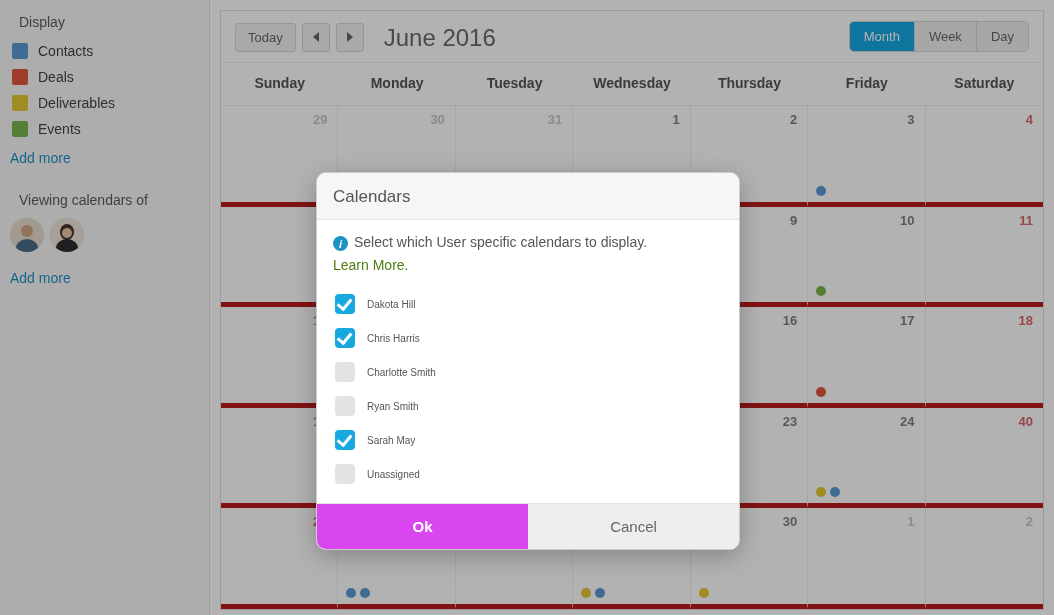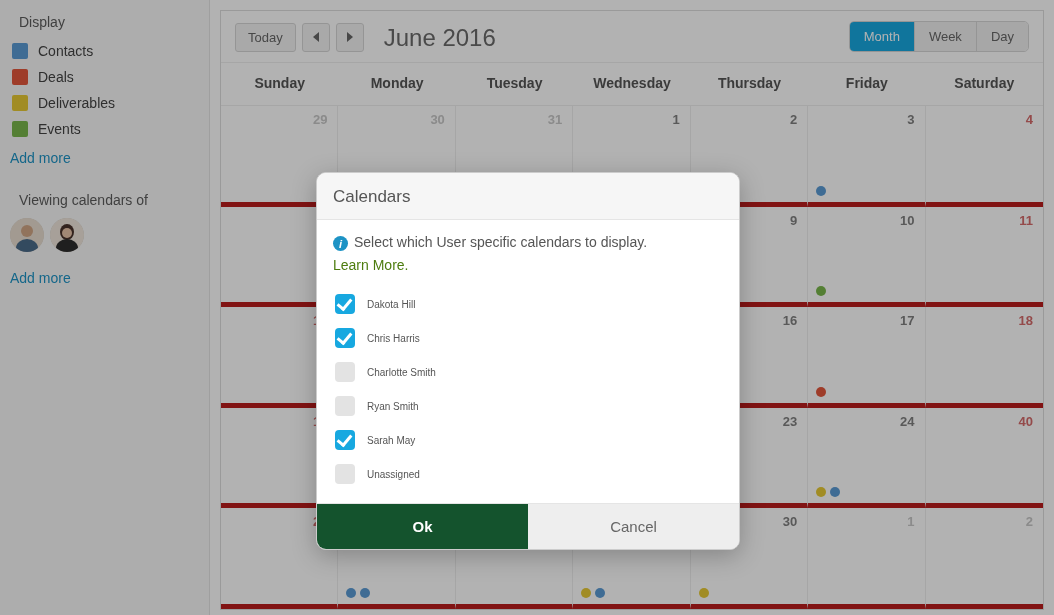--- a/index.html
+++ b/index.html
@@ -241,21 +241,21 @@
     border-top: 1px solid #e5e5e5;
   }
   .modal-actions button {
     flex: 1;
     border: none;
     padding: 14px 0;
     font-size: 15px;
     cursor: pointer;
   }
   .btn-ok {
-    background: #14532d;
+    background: #d946ef;
     color: #fff;
     font-weight: 600;
   }
   .btn-cancel {
     background: #eeeeee;
     color: #666;
   }
 </style>
 </head>
 <body>

